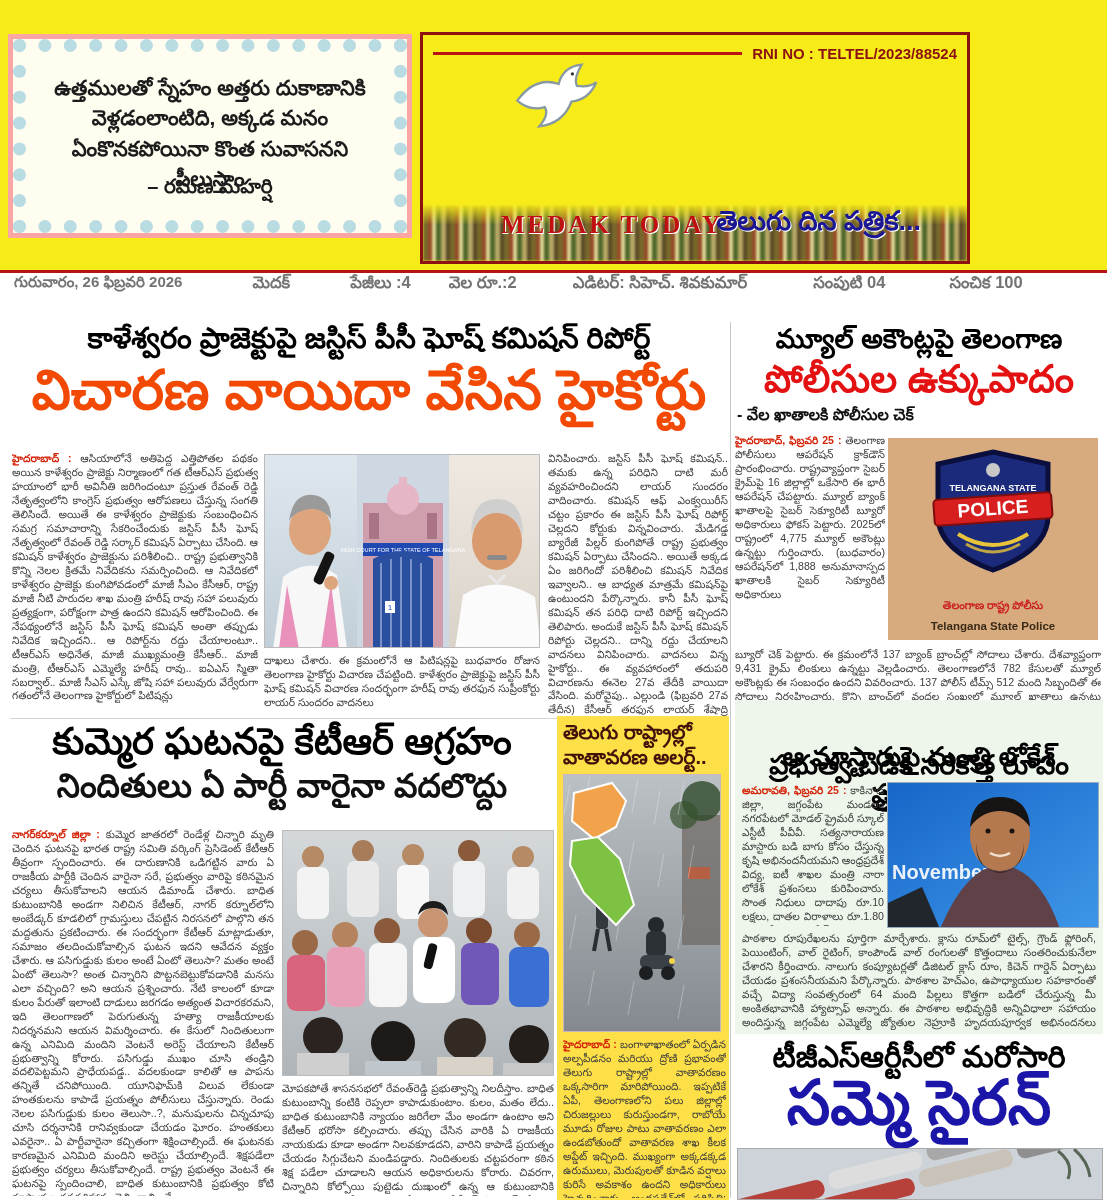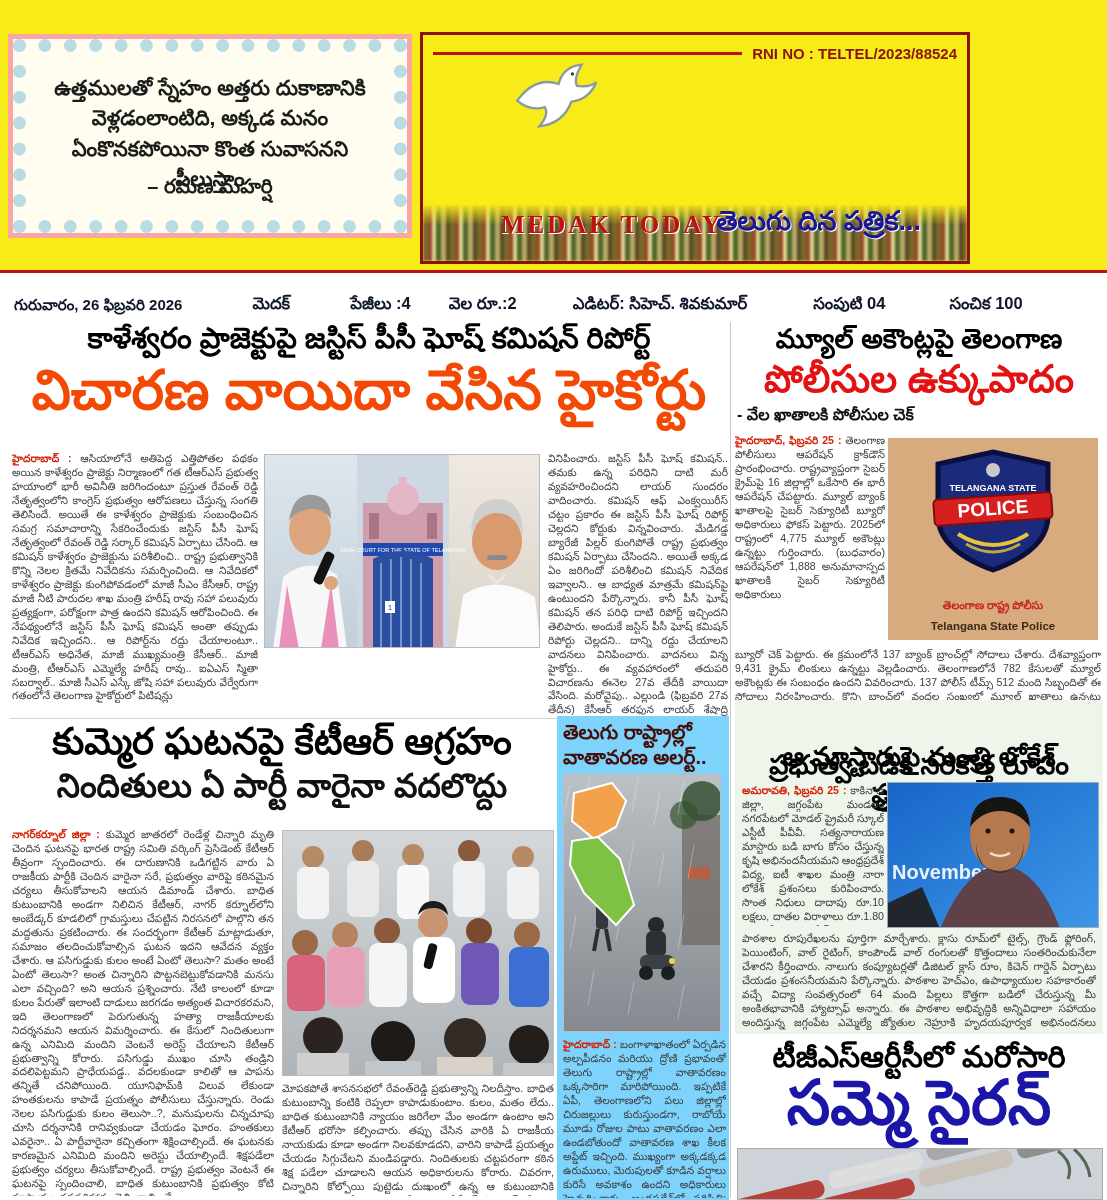--- a/index.html
+++ b/index.html
@@ -29,22 +29,22 @@
     background:repeating-linear-gradient(90deg,#6b5a2e 0 5px,#8a3b2a 5px 9px,#d8cfa0 9px 13px,#3f5a2e 13px 18px,#b0a070 18px 23px,#4a3a2a 23px 27px);
     filter:blur(1.3px);opacity:.9;}
   .crowd-fade{position:absolute;left:0;right:0;bottom:36px;height:22px;
     background:linear-gradient(#f8ec18,rgba(248,236,24,0));}
   .mast-sub-en{position:absolute;left:78px;bottom:22px;font-family:"Liberation Serif",serif;
     font-weight:bold;font-size:25px;letter-spacing:3px;color:#c01111;text-shadow:1px 1px 0 #fff;}
   .mast-sub-te{position:absolute;right:46px;bottom:18px;font-weight:bold;font-size:27px;color:#1a1694;text-shadow:1px 1px 0 #fff;}
   .dove{left:508px;top:58px;width:92px;height:76px;}
 
   
-  .infobar{left:0;top:273px;width:1107px;height:44px;background:#fff;display:flex;align-items:flex-end;
-    padding:0 14px;box-sizing:border-box;gap:0;font-weight:bold;font-size:16.5px;color:#0f172a;}
+  .infobar{left:0;top:273px;width:1107px;height:44px;background:#fff;display:flex;align-items:flex-start;
+    padding:0 14px;box-sizing:border-box;gap:0;font-weight:bold;font-size:16.5px;color:#737373;}
   .infobar span{white-space:nowrap;}
   .ib-date{margin-right:70px;font-size:15px;}
   .ib-ed{margin-right:60px;}
   .ib-pg{margin-right:26px;}
   .ib-pr{margin-right:56px;margin-left:12px;}
   .ib-edt{margin-right:66px;}
   .ib-vol{margin-right:64px;}
 
   .vsep{left:730px;top:322px;width:1px;height:876px;background:#c8c8c8;}
   .hsep-main{left:10px;top:718px;width:718px;height:1px;background:#d5d5d5;}
@@ -72,21 +72,21 @@
   .pol-bottom{left:735px;top:648px;width:366px;height:66px;}
 
   
   .ktr-h1{left:10px;top:722px;width:544px;text-align:center;font-weight:900;font-size:37px;color:#000;line-height:1.1;}
   .ktr-h2{left:10px;top:768px;width:544px;text-align:center;font-weight:700;font-size:33px;color:#111;line-height:1.1;}
   .ktr-col1{left:12px;top:828px;width:262px;height:368px;}
   .ktr-photo{left:282px;top:830px;width:272px;height:246px;overflow:hidden;border:1px solid #bbb;box-sizing:border-box;}
   .ktr-col2{left:282px;top:1082px;width:272px;height:114px;}
 
   
-  .weather-box{left:557px;top:716px;width:172px;height:484px;background:#7dd3fc;box-sizing:border-box;}
+  .weather-box{left:557px;top:716px;width:172px;height:484px;background:#fde047;box-sizing:border-box;}
   .weather-headline{position:absolute;left:6px;right:4px;top:4px;font-weight:900;font-size:20px;line-height:1.25;color:#43100a;}
   .weather-photo{position:absolute;left:6px;top:58px;width:158px;height:258px;overflow:hidden;border:1px solid #c9b4c6;box-sizing:border-box;}
   .weather-body{position:absolute;left:6px;right:3px;top:322px;bottom:2px;font-size:10.6px;}
 
   
   .lokesh-box{left:735px;top:700px;width:368px;height:334px;background:#eef6ec;}
   .lok-h1{position:absolute;left:0;right:0;top:6px;text-align:center;font-weight:700;font-size:27px;color:#000;margin-top:44px;}
   .lok-h2{position:absolute;left:0;right:0;top:42px;text-align:center;font-weight:900;font-size:27px;color:#000;}
   .lok-col1{position:absolute;left:7px;top:84px;width:142px;height:142px;}
   .lok-photo{position:absolute;left:152px;top:82px;width:212px;height:146px;overflow:hidden;border:1px solid #9ab;box-sizing:border-box;}
@@ -191,20 +191,21 @@
       <text x="125" y="155" font-size="8" fill="#1f49b0" text-anchor="middle" font-family="Liberation Sans, sans-serif">1</text>
 
       <path d="M190,194 L198,140 Q232,118 270,142 L276,194 Z" fill="#fbfbfb"></path>
       <ellipse cx="232" cy="86" rx="25" ry="29" fill="#d89a6e"></ellipse>
       <path d="M206,80 Q206,44 232,44 Q258,44 258,80 Q250,58 232,58 Q214,58 206,80 Z" fill="#cfcfcf"></path>
       <rect x="222" y="100" width="20" height="5" rx="2.5" fill="#8a8a8a"></rect>
       <path d="M224,120 L232,128 L240,120" stroke="#e8e8e8" stroke-width="3" fill="none"></path>
     </svg>
   </div>
 
+  <div class="abs body-text main-col2">దాఖలు చేశారు. ఈ క్రమంలోనే ఆ పిటిషన్లపై బుధవారం రోజున తెలంగాణ హైకోర్టు విచారణ చేపట్టింది. కాళేశ్వరం ప్రాజెక్టుపై జస్టిస్ పీసీ ఘోష్ కమిషన్ విచారణ సందర్భంగా హరీష్ రావు తరఫున సుప్రీంకోర్టు లాయర్ సుందరం వాదనలు</div>
   <div class="abs body-text main-col3">వినిపించారు. జస్టిస్ పీసీ ఘోష్ కమిషన్.. తమకు ఉన్న పరిధిని దాటి మరీ వ్యవహరించిందని లాయర్ సుందరం వాదించారు. కమిషన్ ఆఫ్ ఎంక్వయిరీస్ చట్టం ప్రకారం ఈ జస్టిస్ పీసీ ఘోష్ రిపోర్ట్ చెల్లదని కోర్టుకు విన్నవించారు. మేడిగడ్డ బ్యారేజీ పిల్లర్ కుంగిపోతే రాష్ట్ర ప్రభుత్వం కమిషన్ ఏర్పాటు చేసిందని.. అయితే అక్కడ ఏం జరిగిందో పరిశీలించి కమిషన్ నివేదిక ఇవ్వాలని.. ఆ బాధ్యత మాత్రమే కమిషన్‌పై ఉంటుందని పేర్కొన్నారు. కానీ పీసీ ఘోష్ కమిషన్ తన పరిధి దాటి రిపోర్ట్ ఇచ్చిందని తెలిపారు. అందుకే జస్టిస్ పీసీ ఘోష్ కమిషన్ రిపోర్టు చెల్లదని.. దాన్ని రద్దు చేయాలని వాదనలు వినిపించారు. వాదనలు విన్న హైకోర్టు.. ఈ వ్యవహారంలో తదుపరి విచారణను ఈనెల 27వ తేదీకి వాయిదా వేసింది. మరోవైపు.. ఎల్లుండి (ఫిబ్రవరి 27వ తేదీన) కేసీఆర్ తరఫున లాయర్ శేషాద్రి నాయుడు హైకోర్టులో వాదనలు వినిపించనున్నారు.</div>
 
   <div class="abs pol-kicker">మ్యూల్ అకౌంట్లపై తెలంగాణ</div>
   <div class="abs pol-headline">పోలీసుల ఉక్కుపాదం</div>
   <div class="abs pol-sub">- వేల ఖాతాలకి పోలీసుల చెక్</div>
 
   <div class="abs body-text pol-col1">
     <span class="dl">హైదరాబాద్, ఫిబ్రవరి 25 :</span>
     <span>తెలంగాణ పోలీసులు ఆపరేషన్ క్రాక్‌డౌన్ ప్రారంభించారు. రాష్ట్రవ్యాప్తంగా సైబర్ క్రైమ్‌పై 16 జిల్లాల్లో ఒకేసారి ఈ భారీ ఆపరేషన్ చేపట్టారు. మ్యూల్ బ్యాంక్ ఖాతాలపై సైబర్ సెక్యూరిటీ బ్యూరో అధికారులు ఫోకస్ పెట్టారు. 2025లో రాష్ట్రంలో 4,775 మ్యూల్ అకౌంట్లు ఉన్నట్టు గుర్తించారు. (బుధవారం) ఆపరేషన్‌లో 1,888 అనుమానాస్పద ఖాతాలకి సైబర్ సెక్యూరిటీ అధికారులు</span>
   </div>

